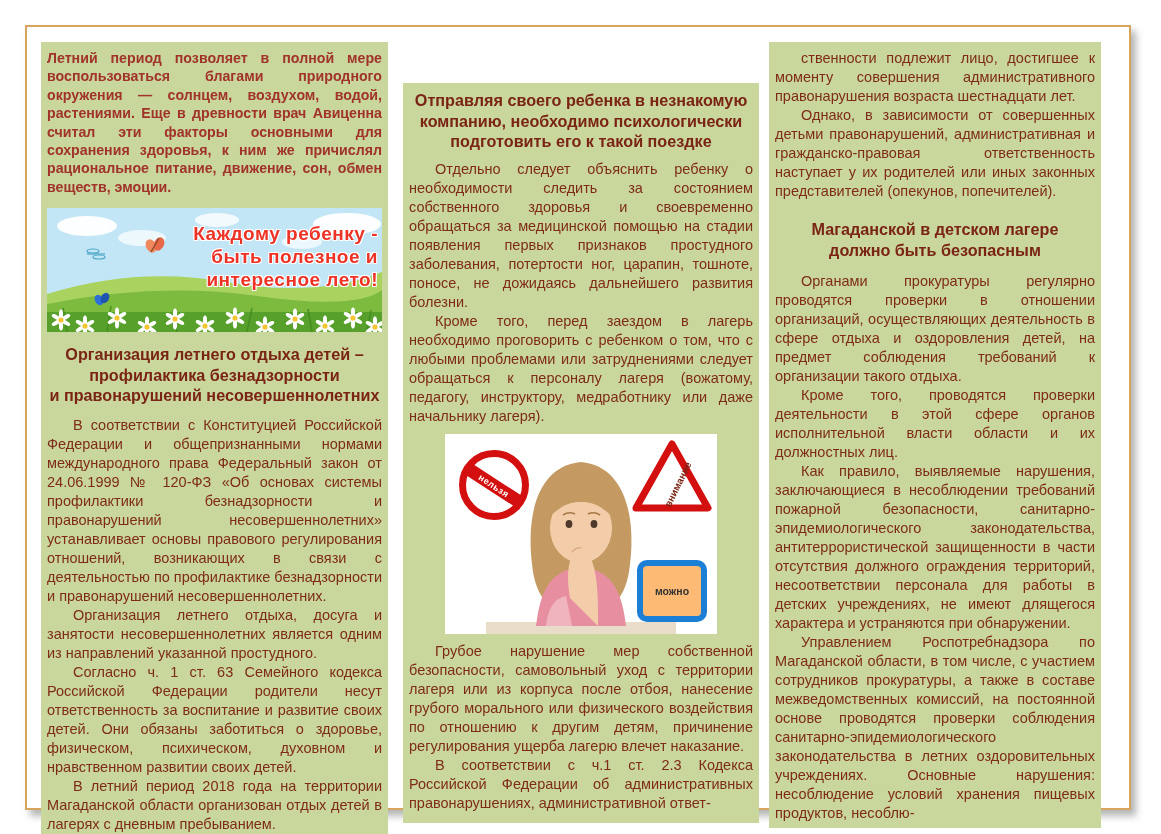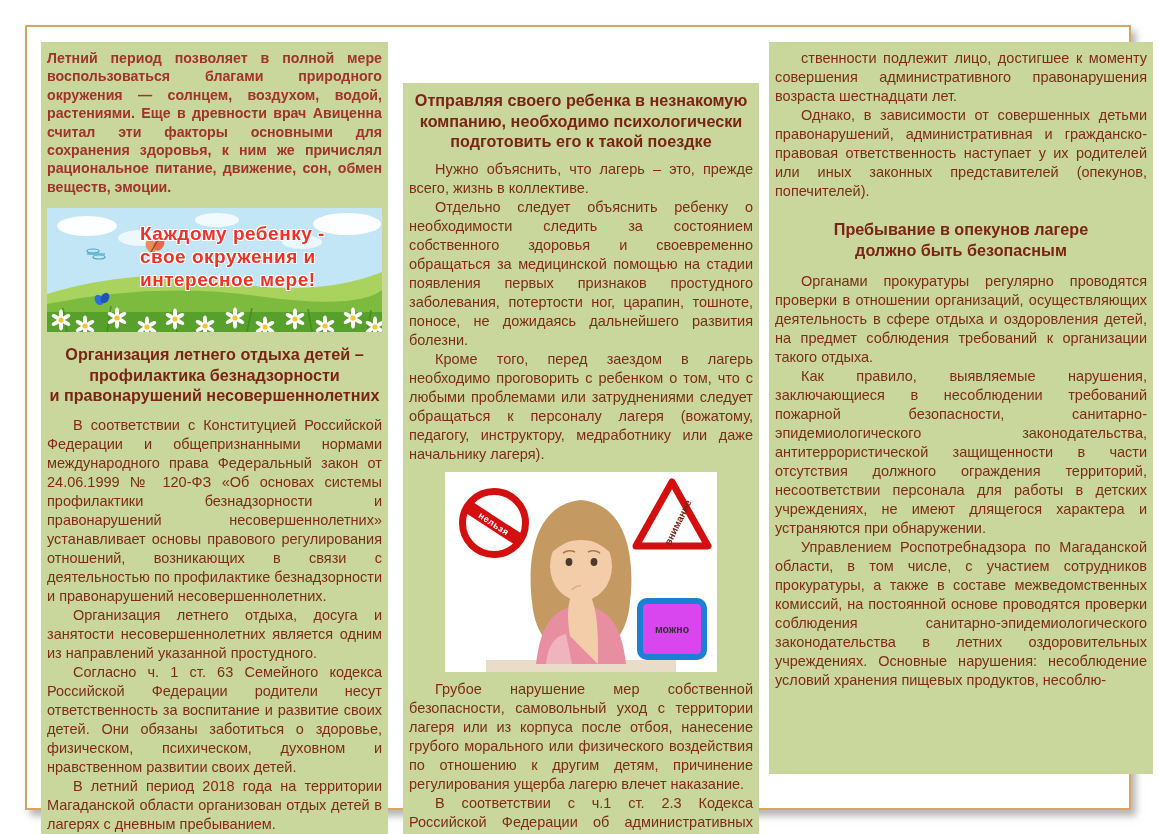--- a/index.html
+++ b/index.html
@@ -10,21 +10,21 @@
     background:#ffffff;border:2px solid #d8a55e;box-sizing:border-box;
     box-shadow:5px 6px 7px rgba(110,110,110,.5);
   }
 
   .col{
     position:absolute;top:15px;background:#c9d69c;
     padding:5px 6px;box-sizing:border-box;
   }
   .col-left  {left:14px;width:347px;min-height:732px;}
   .col-mid   {left:376px;width:356px;min-height:740px;margin-top:41px;}
-  .col-right {left:742px;width:384px;min-height:732px;}
+  .col-right {left:742px;width:332px;min-height:732px;}
 
   .body-p{
     color:#7e2c18;font-size:14.5px;line-height:19px;
     text-align:justify;text-indent:26px;margin:0;
   }
   .intro-p{
     color:#a0332a;font-weight:bold;font-size:14.2px;line-height:18.4px;
     text-align:justify;margin:2px 0 12px 0;
   }
   .heading{
@@ -35,21 +35,21 @@
   .col-mid .heading{margin:2px 0 8px 0;}
   .col-right .heading{margin:18px 0 12px 0;}
 
   
   .banner{
     position:relative;height:124px;margin:8px 0 12px 0;overflow:hidden;
     background:#c2e6f6;
   }
   .banner svg{position:absolute;left:0;top:0;width:100%;height:100%;display:block;}
   .banner-slogan{
-    position:absolute;top:14px;right:4px;width:238px;text-align:left;
+    position:absolute;top:14px;right:4px;width:238px;text-align:right;
     color:#ee3226;font-weight:bold;font-size:19px;line-height:23px;
     letter-spacing:.5px;
     text-shadow:1px 1px 0 #ffffff,-1px -1px 0 #ffffff,1px -1px 0 #ffffff,-1px 1px 0 #ffffff;
   }
   .banner-slogan span{display:block;}
 
   
   .photo{
     position:relative;width:272px;height:200px;background:#ffffff;
     margin:8px auto 8px auto;overflow:hidden;
@@ -66,21 +66,21 @@
     display:flex;align-items:center;justify-content:center;
   }
   .sign-forbidden .bar span{
     color:#ffffff;font-size:9px;font-weight:bold;letter-spacing:.5px;
   }
 
   .sign-attention{position:absolute;right:4px;top:4px;}
 
   .sign-allowed{
     position:absolute;right:10px;bottom:12px;width:58px;height:50px;
-    background:#d946ef;border:6px solid #1b7fd6;border-radius:10px;
+    background:#fdba74;border:6px solid #1b7fd6;border-radius:10px;
     display:flex;align-items:center;justify-content:center;
   }
   .sign-allowed span{color:#333333;font-size:10.5px;font-weight:bold;}
 
   .spacer-top{height:2px;}
 </style>
 </head>
 <body>
 
 <div class="sheet">
@@ -142,22 +142,22 @@
           <ellipse cx="58" cy="90" rx="4" ry="5.5" fill="#1f55b0" transform="rotate(30 58 90)"></ellipse>
         </g>
         <g stroke="#4da6c8" stroke-width="1.2" fill="none">
           <line x1="40" y1="46" x2="58" y2="46"></line>
           <ellipse cx="46" cy="43" rx="6" ry="2"></ellipse>
           <ellipse cx="52" cy="49" rx="6" ry="2"></ellipse>
         </g>
       </svg>
       <div class="banner-slogan">
         <span>Каждому ребенку -</span>
-        <span>свое окружения и</span>
-        <span>интересное мере!</span>
+        <span>быть полезное и</span>
+        <span>интересное лето!</span>
       </div>
     </div>
 
     <div class="heading">
       <span>Организация летнего отдыха детей –</span>
       <span>профилактика безнадзорности</span>
       <span>и правонарушений несовершеннолетних</span>
     </div>
 
     <p class="body-p">В соответствии с Конституцией Российской Федерации и общепризнанными нормами международного права Федеральный закон от 24.06.1999 № 120-ФЗ «Об основах системы профилактики безнадзорности и правонарушений несовершеннолетних» устанавливает основы правового регулирования отношений, возникающих в связи с деятельностью по профилактике безнадзорности и правонарушений несовершеннолетних.</p>
@@ -166,21 +166,20 @@
     <p class="body-p">В летний период 2018 года на территории Магаданской области организован отдых детей в лагерях с дневным пребыванием.</p>
   </div>
 
   <div class="col col-mid">
     <div class="heading">
       <span>Отправляя своего ребенка в незнакомую</span>
       <span>компанию, необходимо психологически</span>
       <span>подготовить его к такой поездке</span>
     </div>
 
-    <p class="body-p">Нужно объяснить, что лагерь – это, прежде всего, жизнь в коллективе.</p>
     <p class="body-p">Отдельно следует объяснить ребенку о необходимости следить за состоянием собственного здоровья и своевременно обращаться за медицинской помощью на стадии появления первых признаков простудного заболевания, потертости ног, царапин, тошноте, поносе, не дожидаясь дальнейшего развития болезни.</p>
     <p class="body-p">Кроме того, перед заездом в лагерь необходимо проговорить с ребенком о том, что с любыми проблемами или затруднениями следует обращаться к персоналу лагеря (вожатому, педагогу, инструктору, медработнику или даже начальнику лагеря).</p>
 
     <div class="photo">
       <svg class="girl" width="190" height="178" viewBox="0 0 190 178">
         <rect x="0" y="166" width="190" height="12" fill="#e9dcc9"></rect>
         <path d="M95,6 C52,10 40,58 46,108 C49,142 66,160 95,163 C124,160 141,142 144,108 C150,58 138,10 95,6 Z" fill="#c49a62"></path>
         <path d="M50,170 C55,128 68,114 95,111 C122,114 135,128 140,170 Z" fill="#e78fa0"></path>
         <path d="M60,170 C62,150 70,142 80,140 L86,170 Z" fill="#efb4bd"></path>
         <ellipse cx="95" cy="72" rx="31" ry="35" fill="#f3cda9"></ellipse>
@@ -214,22 +213,23 @@
     <p class="body-p">Грубое нарушение мер собственной безопасности, самовольный уход с территории лагеря или из корпуса после отбоя, нанесение грубого морального или физического воздействия по отношению к другим детям, причинение регулирования ущерба лагерю влечет наказание.</p>
     <p class="body-p">В соответствии с ч.1 ст. 2.3 Кодекса Российской Федерации об административных правонарушениях, административной ответ-</p>
   </div>
 
   <div class="col col-right">
     <div class="spacer-top"></div>
     <p class="body-p">ственности подлежит лицо, достигшее к моменту совершения административного правонарушения возраста шестнадцати лет.</p>
     <p class="body-p">Однако, в зависимости от совершенных детьми правонарушений, административная и гражданско-правовая ответственность наступает у их родителей или иных законных представителей (опекунов, попечителей).</p>
 
     <div class="heading">
-      <span>Пребывание в опекунов лагере</span>
+      <span>Магаданской в детском лагере</span>
       <span>должно быть безопасным</span>
     </div>
 
     <p class="body-p">Органами прокуратуры регулярно проводятся проверки в отношении организаций, осуществляющих деятельность в сфере отдыха и оздоровления детей, на предмет соблюдения требований к организации такого отдыха.</p>
+    <p class="body-p">Кроме того, проводятся проверки деятельности в этой сфере органов исполнительной власти области и их должностных лиц.</p>
     <p class="body-p">Как правило, выявляемые нарушения, заключающиеся в несоблюдении требований пожарной безопасности, санитарно-эпидемиологического законодательства, антитеррористической защищенности в части отсутствия должного ограждения территорий, несоответствии персонала для работы в детских учреждениях, не имеют длящегося характера и устраняются при обнаружении.</p>
     <p class="body-p">Управлением Роспотребнадзора по Магаданской области, в том числе, с участием сотрудников прокуратуры, а также в составе межведомственных комиссий, на постоянной основе проводятся проверки соблюдения санитарно-эпидемиологического законодательства в летних оздоровительных учреждениях. Основные нарушения: несоблюдение условий хранения пищевых продуктов, несоблю-</p>
   </div>
 
 </div>
 
 </body></html>

